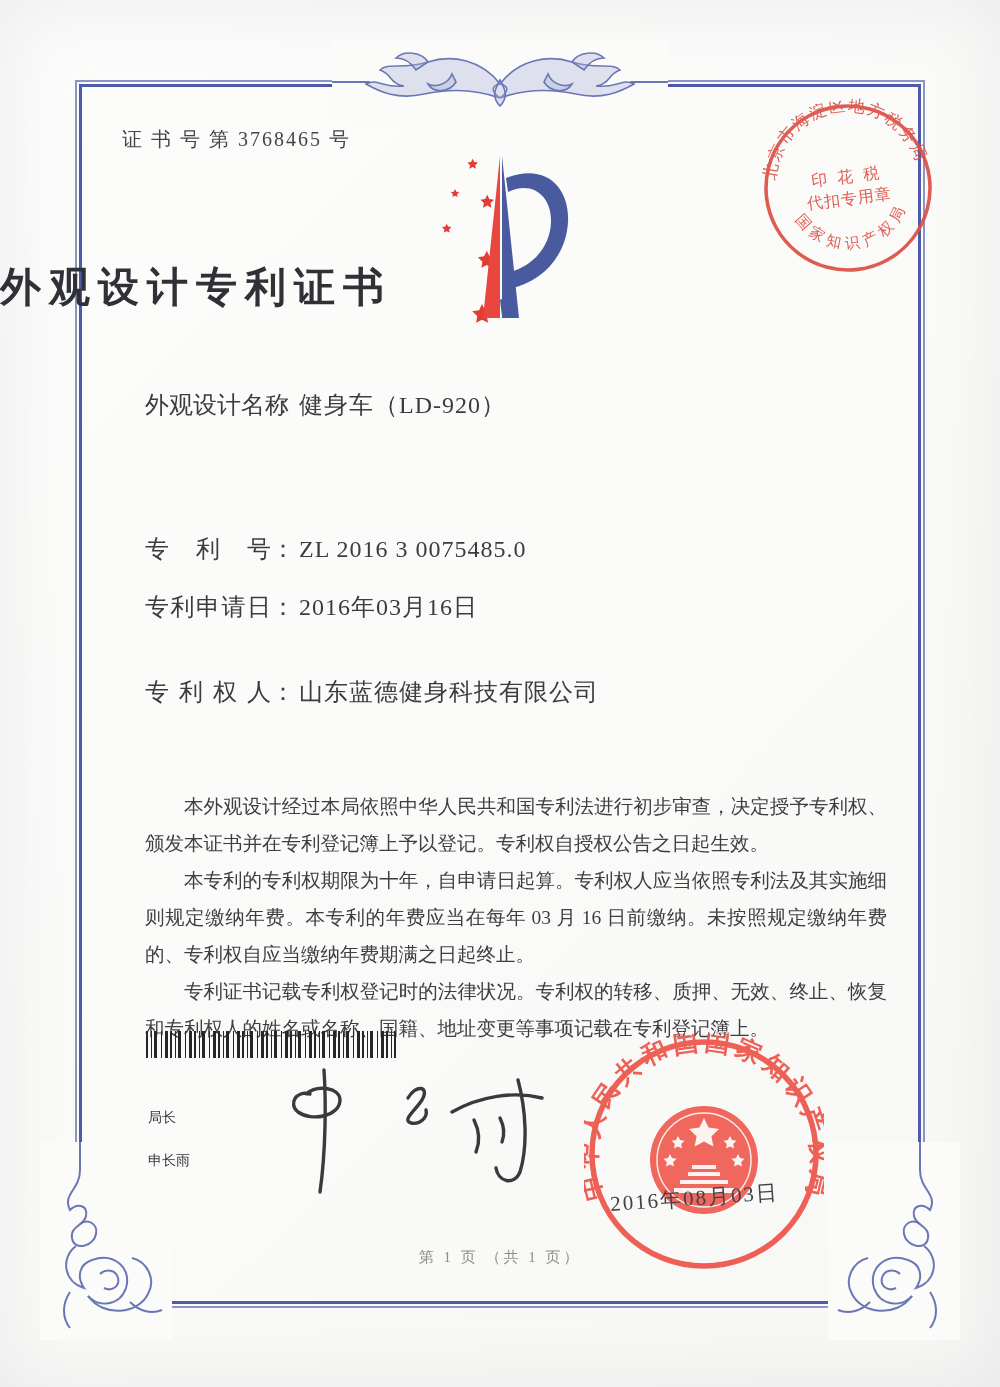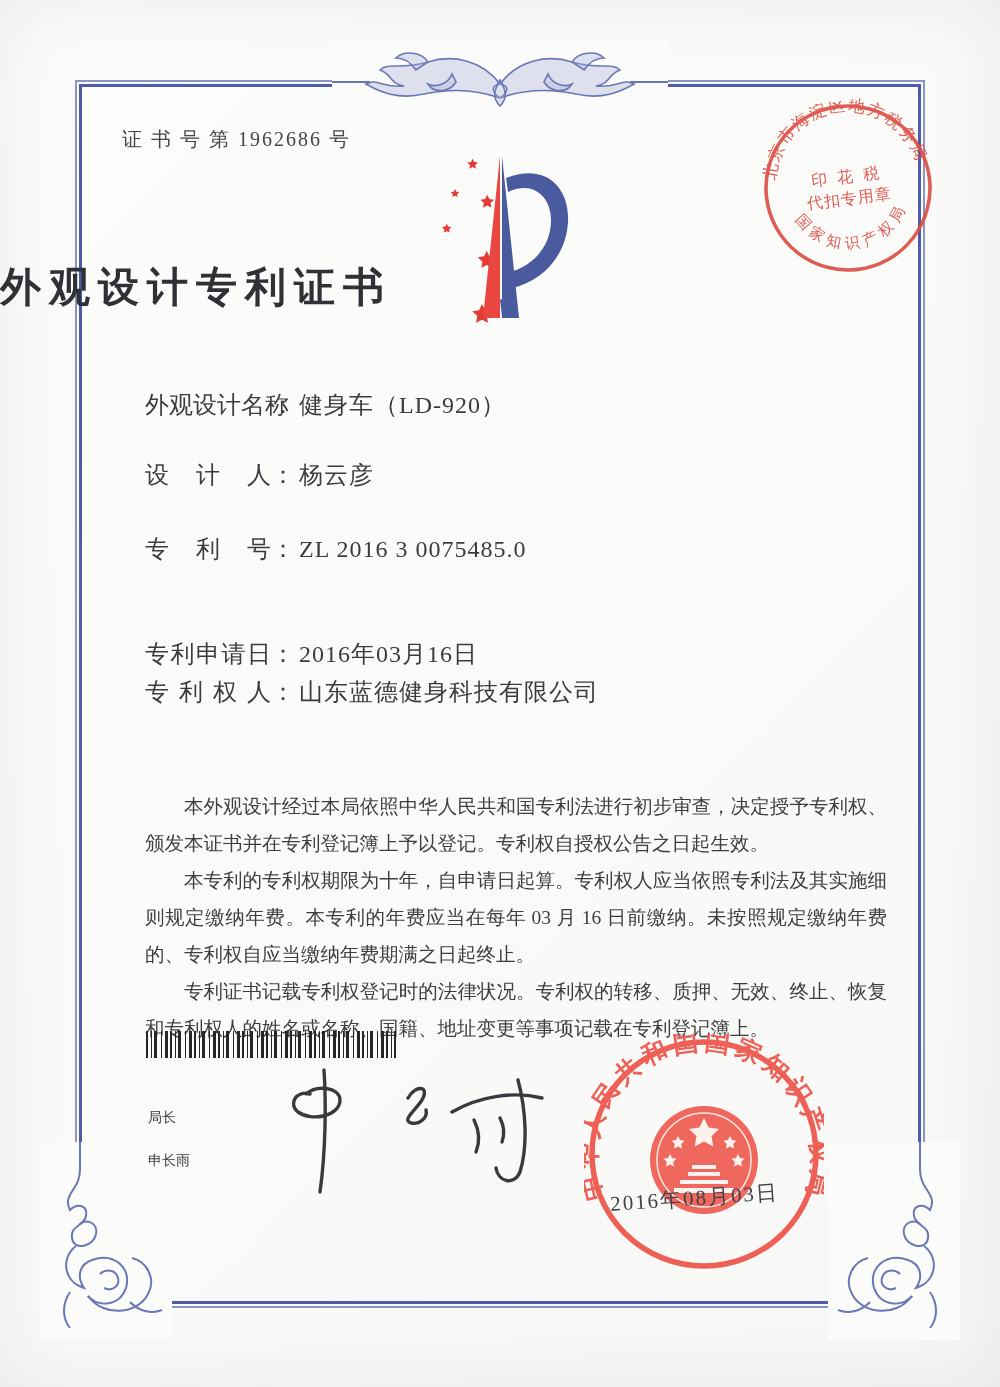--- a/index.html
+++ b/index.html
@@ -107,21 +107,21 @@
         <path d="M36 104 C20 116 24 140 44 146 C36 134 40 122 52 118"></path>
         <path d="M52 118 C74 110 92 126 86 146 C80 164 58 166 48 154"></path>
         <path d="M48 154 C64 176 98 172 108 152 C116 138 108 120 92 116"></path>
         <path d="M60 132 C66 126 76 128 78 136 C80 144 72 150 64 146"></path>
         <path d="M90 160 C100 170 112 172 122 168"></path>
         <path d="M30 150 C22 162 22 176 30 186"></path>
       </g>
     </svg>
   </div>
 
-  <div class="certno">证 书 号 第 1962686 号</div>
+  <div class="certno">证 书 号 第 3768465 号</div>
 
   <div class="logo">
     <svg width="146" height="184" viewBox="0 0 146 184">
       <g fill="#e23c35">
         <path d="M44 4 l2.6 5.3 5.9.9 -4.3 4.2 1 5.8 -5.2 -2.7 -5.2 2.7 1 -5.8 -4.3 -4.2 5.9 -.9 Z" transform="scale(.62) translate(28,10)"></path>
         <path d="M44 4 l2.6 5.3 5.9.9 -4.3 4.2 1 5.8 -5.2 -2.7 -5.2 2.7 1 -5.8 -4.3 -4.2 5.9 -.9 Z" transform="scale(.5) translate(10,74)"></path>
         <path d="M44 4 l2.6 5.3 5.9.9 -4.3 4.2 1 5.8 -5.2 -2.7 -5.2 2.7 1 -5.8 -4.3 -4.2 5.9 -.9 Z" transform="scale(.8) translate(30,52)"></path>
         <path d="M44 4 l2.6 5.3 5.9.9 -4.3 4.2 1 5.8 -5.2 -2.7 -5.2 2.7 1 -5.8 -4.3 -4.2 5.9 -.9 Z" transform="scale(.55) translate(-10,130)"></path>
         <path d="M44 4 l2.6 5.3 5.9.9 -4.3 4.2 1 5.8 -5.2 -2.7 -5.2 2.7 1 -5.8 -4.3 -4.2 5.9 -.9 Z" transform="scale(1.05) translate(12,92)"></path>
         <path d="M44 4 l2.6 5.3 5.9.9 -4.3 4.2 1 5.8 -5.2 -2.7 -5.2 2.7 1 -5.8 -4.3 -4.2 5.9 -.9 Z" transform="scale(1.15) translate(3,130)"></path>
@@ -133,27 +133,24 @@
       <path d="M78 28 C118 12 142 38 140 72 C138 108 112 132 84 138 L82 122 C104 116 122 98 123 72 C124 46 104 30 80 42 Z" fill="#4a5a9e"></path>
       <path d="M84 138 C88 150 84 160 74 166 L72 150 C78 147 82 143 84 138 Z" fill="#4a5a9e"></path>
     </svg>
   </div>
 
   <div class="title">外观设计专利证书</div>
 
   <div class="field" style="top:389px">
     <span class="lbl">外观设计名称</span><span class="colon">：</span><span class="val">健身车（LD-920）</span>
   </div>
-  <div class="field" style="top:459px">
-    <span class="lbl">设计人</span><span class="colon">：</span><span class="val">杨云彦</span>
-  </div>
   <div class="field" style="top:533px">
     <span class="lbl">专利号</span><span class="colon">：</span><span class="val">ZL 2016 3 0075485.0</span>
   </div>
-  <div class="field" style="top:638px">
+  <div class="field" style="top:591px">
     <span class="lbl">专利申请日</span><span class="colon">：</span><span class="val">2016年03月16日</span>
   </div>
   <div class="field" style="top:676px">
     <span class="lbl">专利权人</span><span class="colon">：</span><span class="val">山东蓝德健身科技有限公司</span>
   </div>
 
   <div class="body-text">
     <p>本外观设计经过本局依照中华人民共和国专利法进行初步审查，决定授予专利权、颁发本证书并在专利登记簿上予以登记。专利权自授权公告之日起生效。</p>
     <p>本专利的专利权期限为十年，自申请日起算。专利权人应当依照专利法及其实施细则规定缴纳年费。本专利的年费应当在每年 03 月 16 日前缴纳。未按照规定缴纳年费的、专利权自应当缴纳年费期满之日起终止。</p>
     <p>专利证书记载专利权登记时的法律状况。专利权的转移、质押、无效、终止、恢复和专利权人的姓名或名称、国籍、地址变更等事项记载在专利登记簿上。</p>
@@ -220,14 +217,15 @@
           <rect x="104" y="138" width="32" height="4"></rect>
           <rect x="96" y="146" width="48" height="4"></rect>
           <rect x="90" y="154" width="60" height="5"></rect>
           <rect x="108" y="131" width="24" height="4"></rect>
         </g>
       </g>
     </svg>
   </div>
   <div class="seal-date">2016年08月03日</div>
 
+  <div class="footer">第 1 页 （共 1 页）</div>
 
 </div>
 
 </body></html>

